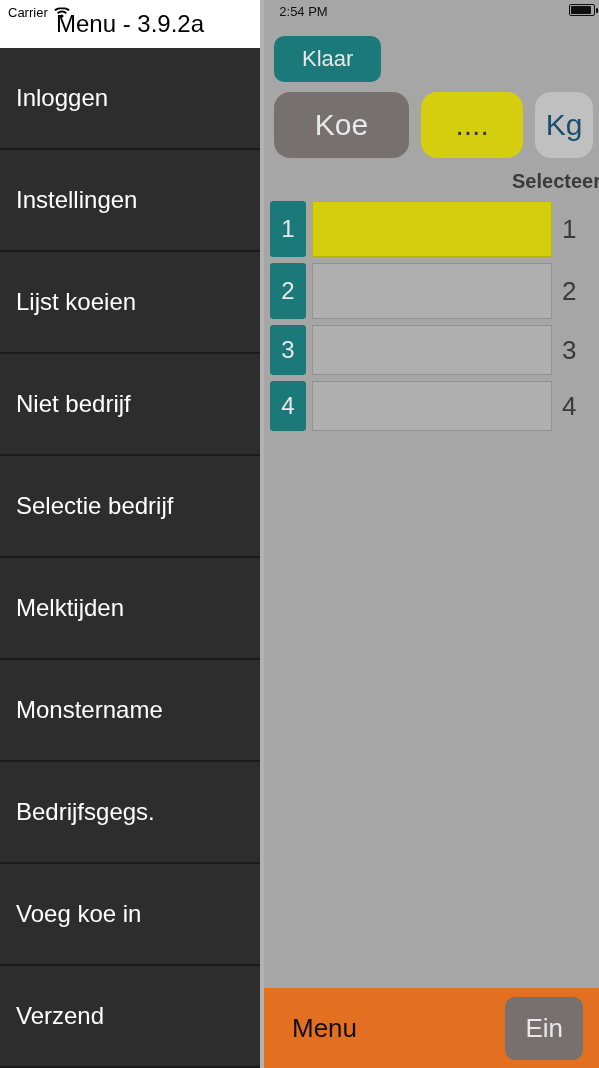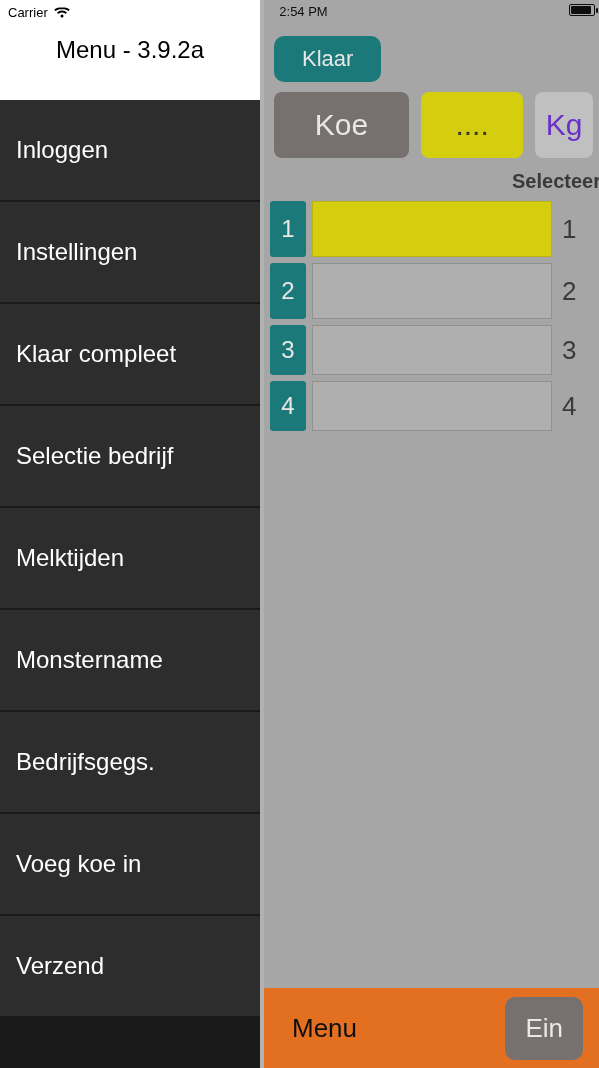--- a/index.html
+++ b/index.html
@@ -46,30 +46,30 @@
       border: none;
     }
 
     .header-row {
       display: flex;
       gap: 12px;
       padding: 0 10px;
       align-items: center;
     }
     .hdr-btn {
-      border-radius: 8px;
+      border-radius: 16px;
       height: 66px;
       display: flex;
       align-items: center;
       justify-content: center;
       font-size: 30px;
     }
     .hdr-koe { background: #7a7470; color: #fff; width: 140px; }
     .hdr-dots { background: #e9e100; color: #333; width: 106px; }
-    .hdr-kg { background: #d0d0d0; color: #6d28d9; width: 60px; }
+    .hdr-kg { background: #d0d0d0; color: #0c4a6e; width: 60px; }
 
     .select-label {
       text-align: right;
       padding: 12px 2px 8px 0;
       font-size: 20px;
       color: #333;
     }
 
     .rows { padding: 0 0 0 0; }
     .data-row {
@@ -265,21 +265,22 @@
     <span class="wifi-icon">
       <svg width="16" height="12" viewBox="0 0 16 12">
           <path d="M8 10.5a1.5 1.5 0 100-3 1.5 1.5 0 000 3zM3 5.5C4.4 4.1 6.1 3.4 8 3.4s3.6.7 5 2.1l-1.4 1.4C10.6 5.9 9.3 5.4 8 5.4s-2.6.5-3.6 1.5L3 5.5zM.2 2.7C2.3.6 5 .4 8 .4s5.7.2 7.8 2.3l-1.4 1.4C12.7 2.4 10.4 2.2 8 2.2S3.3 2.4 1.6 4.1L.2 2.7z" fill="#000"></path>
         </svg>
     </span>
   </div>
   <div class="sidebar-header">Menu - 3.9.2a</div>
   <div class="menu-list">
     <div class="menu-item">Inloggen</div>
     <div class="menu-item">Instellingen</div>
-    <div class="menu-item">Klaar compleet</div>
+    <div class="menu-item">Lijst koeien</div>
+    <div class="menu-item">Niet bedrijf</div>
     <div class="menu-item">Selectie bedrijf</div>
     <div class="menu-item">Melktijden</div>
     <div class="menu-item">Monstername</div>
     <div class="menu-item">Bedrijfsgegs.</div>
     <div class="menu-item">Voeg koe in</div>
     <div class="menu-item">Verzend</div>
   </div>
 </div>
 
 </body></html>

